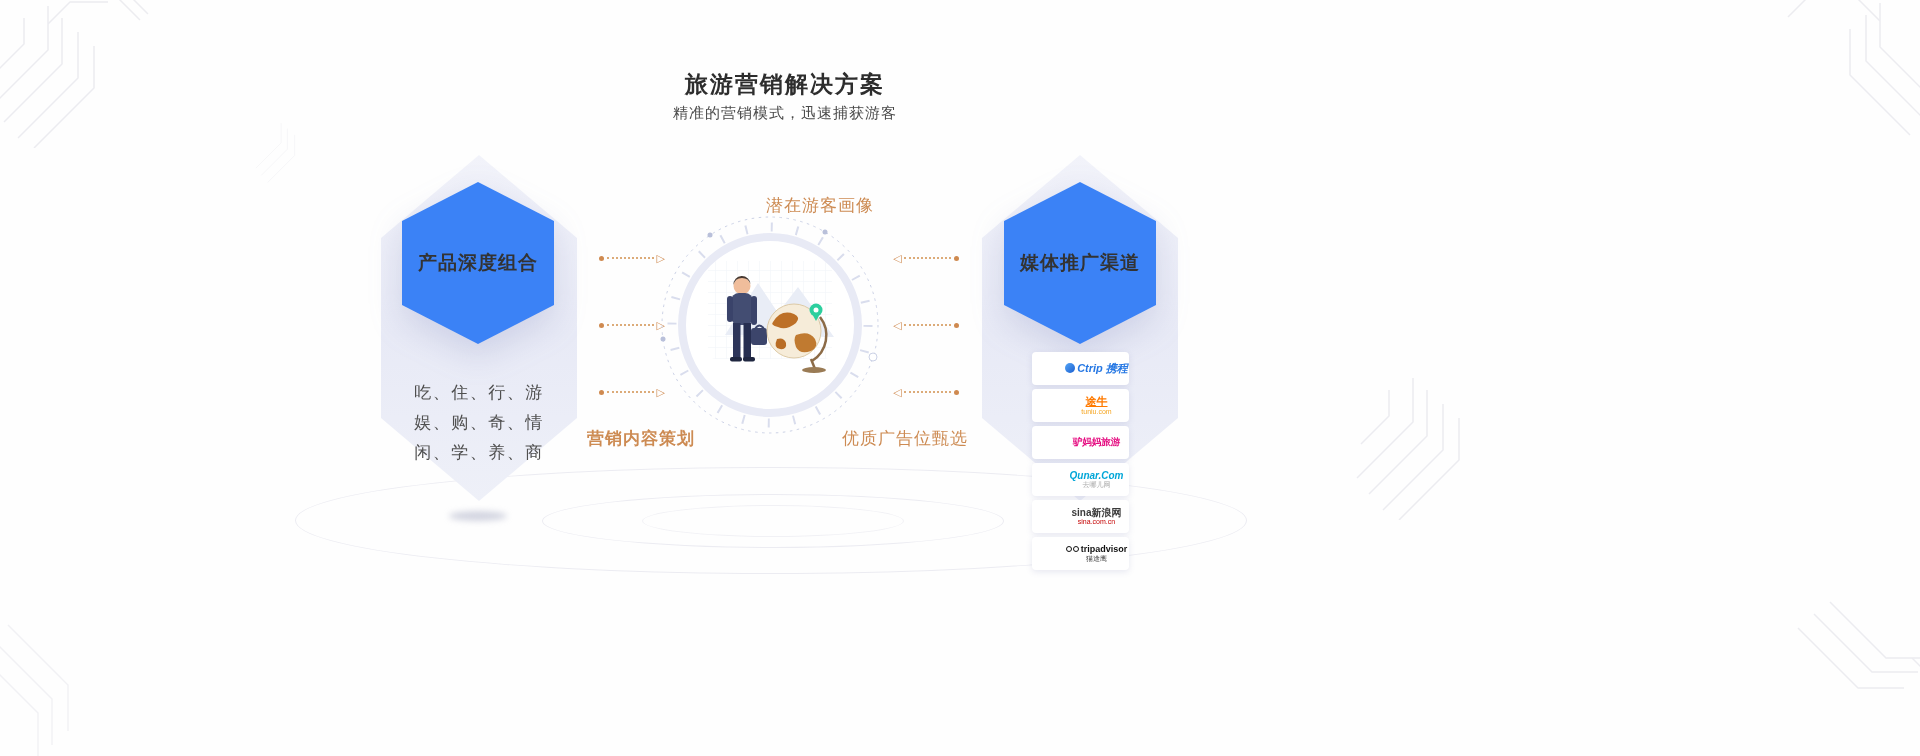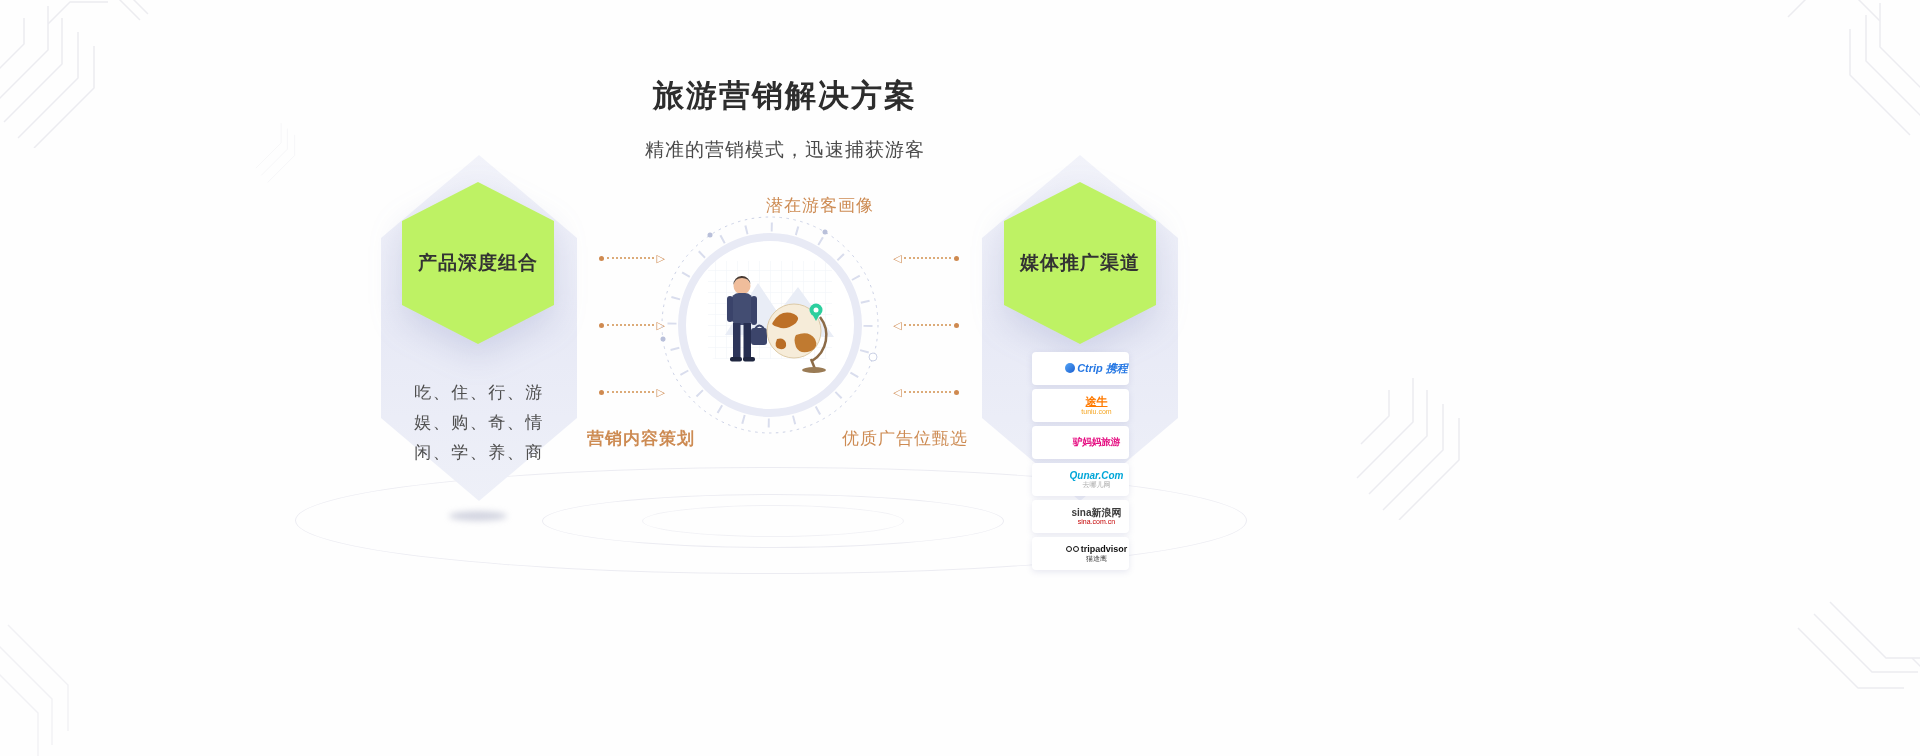--- a/index.html
+++ b/index.html
@@ -4,37 +4,37 @@
 <style>
   html,body{margin:0;padding:0;background:#fff;}
   .page{position:relative;width:1920px;height:756px;background:#fefefe;overflow:hidden;
         font-family:"Liberation Sans","DejaVu Sans",sans-serif;}
 
   
   .deco{position:absolute;z-index:0;opacity:.85;}
 
   
   .main-title{position:absolute;left:0;top:54px;width:1570px;text-align:center;
-              font-size:31px;font-weight:700;color:#2d2d2d;letter-spacing:2px;z-index:2;}
+              font-size:23px;font-weight:700;color:#2d2d2d;letter-spacing:2px;z-index:2;}
   .sub-title{position:absolute;left:0;top:104px;width:1570px;text-align:center;
-             font-size:19px;color:#4a4a4a;letter-spacing:1px;z-index:2;margin-top:33px;}
+             font-size:15px;color:#4a4a4a;letter-spacing:1px;z-index:2;}
 
   
   .ring{position:absolute;border:1px solid #ececf2;border-radius:50%;z-index:0;}
   .ring1{left:295px;top:467px;width:950px;height:105px;}
   .ring2{left:542px;top:494px;width:460px;height:52px;}
   .ring3{left:642px;top:505px;width:260px;height:30px;border-color:#f1f1f5;}
 
   
   .hexclip{clip-path:polygon(50% 0%,100% 24%,100% 76%,50% 100%,0% 76%,0% 24%);}
   .hex-outer{position:absolute;width:196px;height:346px;z-index:1;
              background:linear-gradient(180deg,#f2f3fa 0%,#e8eaf6 52%,#eef0f8 100%);}
   .hex-inner-wrap{position:absolute;width:152px;height:162px;z-index:2;
                   filter:drop-shadow(0 12px 16px rgba(100,110,170,.20));}
-  .hex-inner{width:100%;height:100%;background:#bef264;display:flex;align-items:center;justify-content:center;}
+  .hex-inner{width:100%;height:100%;background:#3b82f6;display:flex;align-items:center;justify-content:center;}
   .card-title{font-size:19px;font-weight:700;color:#333;letter-spacing:1px;}
   .hex-shadow{position:absolute;width:58px;height:10px;border-radius:50%;
               background:rgba(140,145,175,.38);filter:blur(3px);z-index:1;}
 
   .card-list{position:absolute;width:196px;text-align:center;font-size:17px;color:#4f4f4f;
              line-height:30px;letter-spacing:1.5px;z-index:2;}
 
   
   .logo-grid{position:absolute;width:196px;display:flex;flex-wrap:wrap;justify-content:center;
              gap:4px;z-index:2;}

